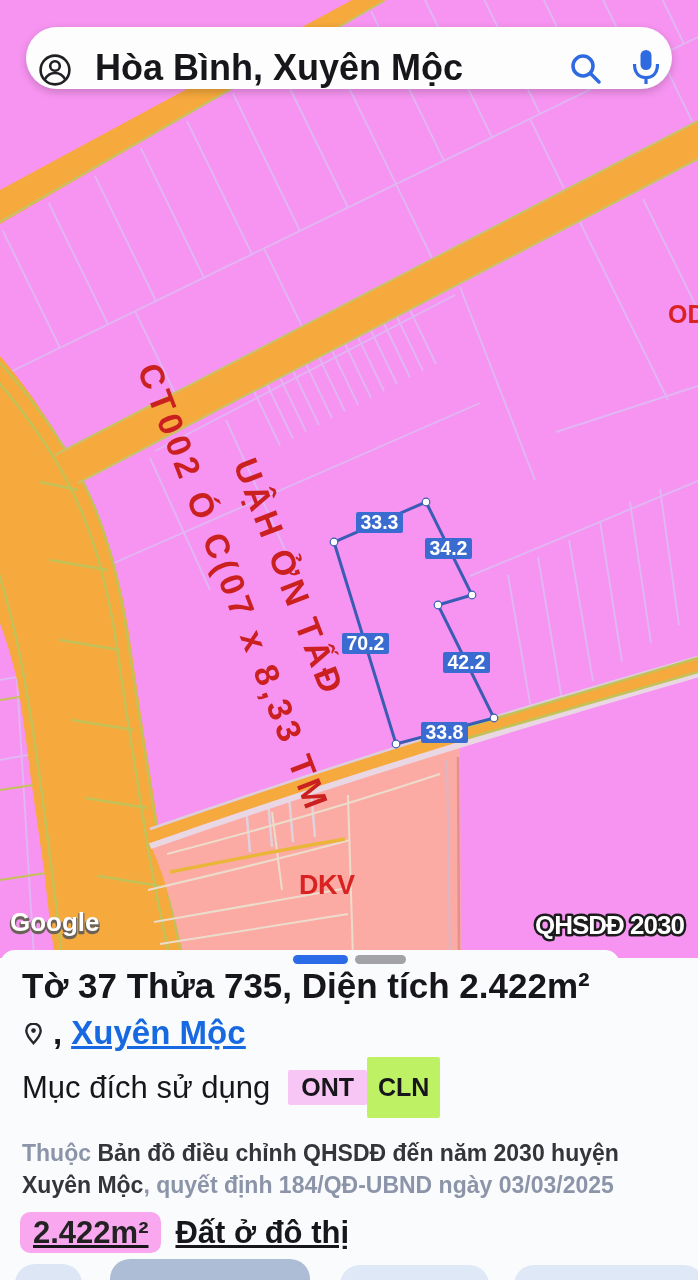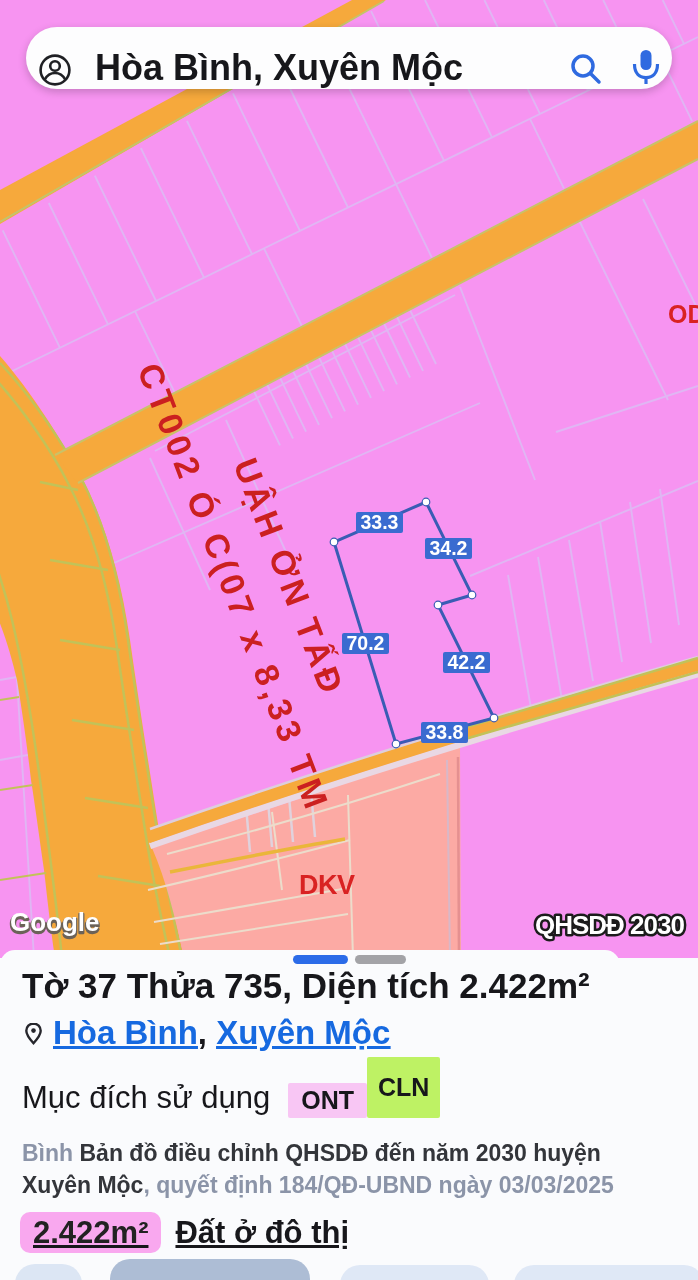--- a/index.html
+++ b/index.html
@@ -9,21 +9,21 @@
   .searchbar{position:absolute;left:26px;top:27px;width:646px;height:62px;background:#fdfdfe;border-radius:31px;box-shadow:0 3px 8px rgba(0,0,0,0.2);display:flex;align-items:flex-end;}
   .searchtxt{font-size:36px;font-weight:bold;color:#17171b;margin-left:23px;letter-spacing:0px;}
   .sheet{position:absolute;left:0;top:950px;width:620px;height:330px;background:#fafbfd;border-radius:15px 15px 0 0;}
   .pagdots{position:absolute;top:5px;left:0;width:698px;display:flex;justify-content:center;gap:7px;}
   .bar{height:9px;border-radius:5px;}
   .bar.blue{width:55px;background:#2b6be8;}
   .bar.gray{width:51px;background:#a3a3a7;}
   .line1{position:absolute;left:22px;top:18px;font-size:35px;line-height:35px;font-weight:bold;color:#17171b;}
   .line2{position:absolute;left:20px;top:66px;font-size:33px;line-height:33px;font-weight:bold;color:#17171b;display:flex;align-items:center;}
   .line2 a{color:#1669e0;}
-  .line3{position:absolute;left:22px;top:107px;font-size:31px;line-height:40px;color:#17171b;display:flex;align-items:flex-end;}
+  .line3{position:absolute;left:22px;top:107px;font-size:31px;line-height:40px;color:#17171b;display:flex;align-items:center;}
   .badge{font-weight:bold;font-size:25px;line-height:25px;color:#17171b;border-radius:2px;padding:5px 13px;}
   .badge.ont{background:#f8c6f4;margin-left:18px;}
   .badge.cln{background:#bef264;padding:18px 11px;}
   .line4{position:absolute;left:22px;top:152px;font-size:33px;line-height:33px;font-weight:bold;color:#17171b;}
   .line5{position:absolute;left:22px;top:187px;width:640px;font-size:23px;font-weight:bold;color:#33353a;line-height:32px;}
   .line5 .muted{color:#8b94a8;}
   .line6{position:absolute;left:20px;top:262px;font-size:31px;line-height:31px;font-weight:bold;color:#17171b;display:flex;align-items:center;text-decoration:underline;}
   .areabadge{background:#f9a8ef;border-radius:10px;padding:5px 13px;margin-right:14px;color:#222;}
   .btn{position:absolute;height:40px;border-radius:20px;top:1262px;}
 </style>
@@ -237,29 +237,28 @@
         <div class="bar gray"></div>
       </div>
 
     <div class="line1">Tờ 37 Thửa 735, Diện tích 2.422m²</div>
 
     <div class="line2">
       <svg width="17" height="23" viewBox="0 0 17 23" style="margin-left:5px;margin-right:11px;position:relative;top:1px">
           <path d="M8.5,1.6 C4.3,1.6 1.3,4.8 1.3,8.8 C1.3,13.4 8.5,21.2 8.5,21.2 C8.5,21.2 15.7,13.4 15.7,8.8 C15.7,4.8 12.7,1.6 8.5,1.6 Z" fill="none" stroke="#26262c" stroke-width="2.4"></path>
           <circle cx="8.5" cy="8.6" r="2.3" fill="#26262c"></circle>
         </svg>
-      <a href="#"><u>Hòa Bình</u></a>
         <span>,&nbsp;</span>
         <a href="#"><u>Xuyên Mộc</u></a>
     </div>
 
     <div class="line3">Mục đích sử dụng<span class="badge ont">ONT</span><span class="badge cln">CLN</span></div>
 
 
-    <div class="line5"><span class="muted">Bình </span>Bản đồ điều chỉnh QHSDĐ đến năm 2030 huyện Xuyên Mộc<span class="muted">, quyết định 184/QĐ-UBND ngày 03/03/2025</span></div>
+    <div class="line5"><span class="muted">Thuộc </span>Bản đồ điều chỉnh QHSDĐ đến năm 2030 huyện Xuyên Mộc<span class="muted">, quyết định 184/QĐ-UBND ngày 03/03/2025</span></div>
 
     <div class="line6"><span class="areabadge">2.422m²</span>Đất ở đô thị</div>
   </div>
 
   <div class="btn" style="left:15px;width:67px;background:#dce6f4;top:1264px;"></div>
 
   <div class="btn" style="left:110px;width:200px;background:#adbdd5;top:1259px;"></div>
 
   <div class="btn" style="left:340px;width:149px;background:#dfe8f6;top:1265px;"></div>
 

